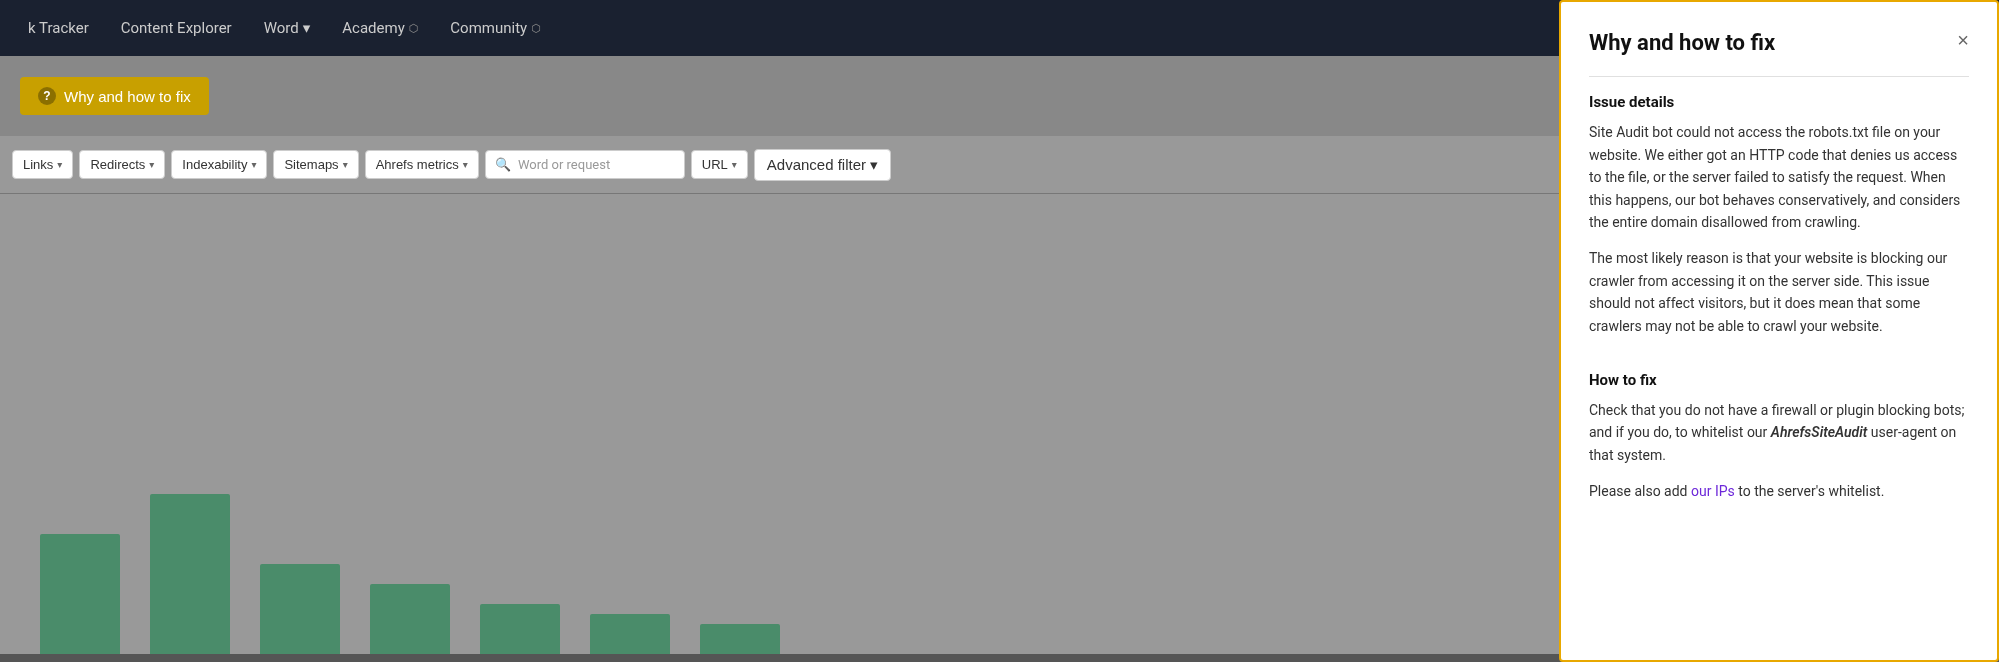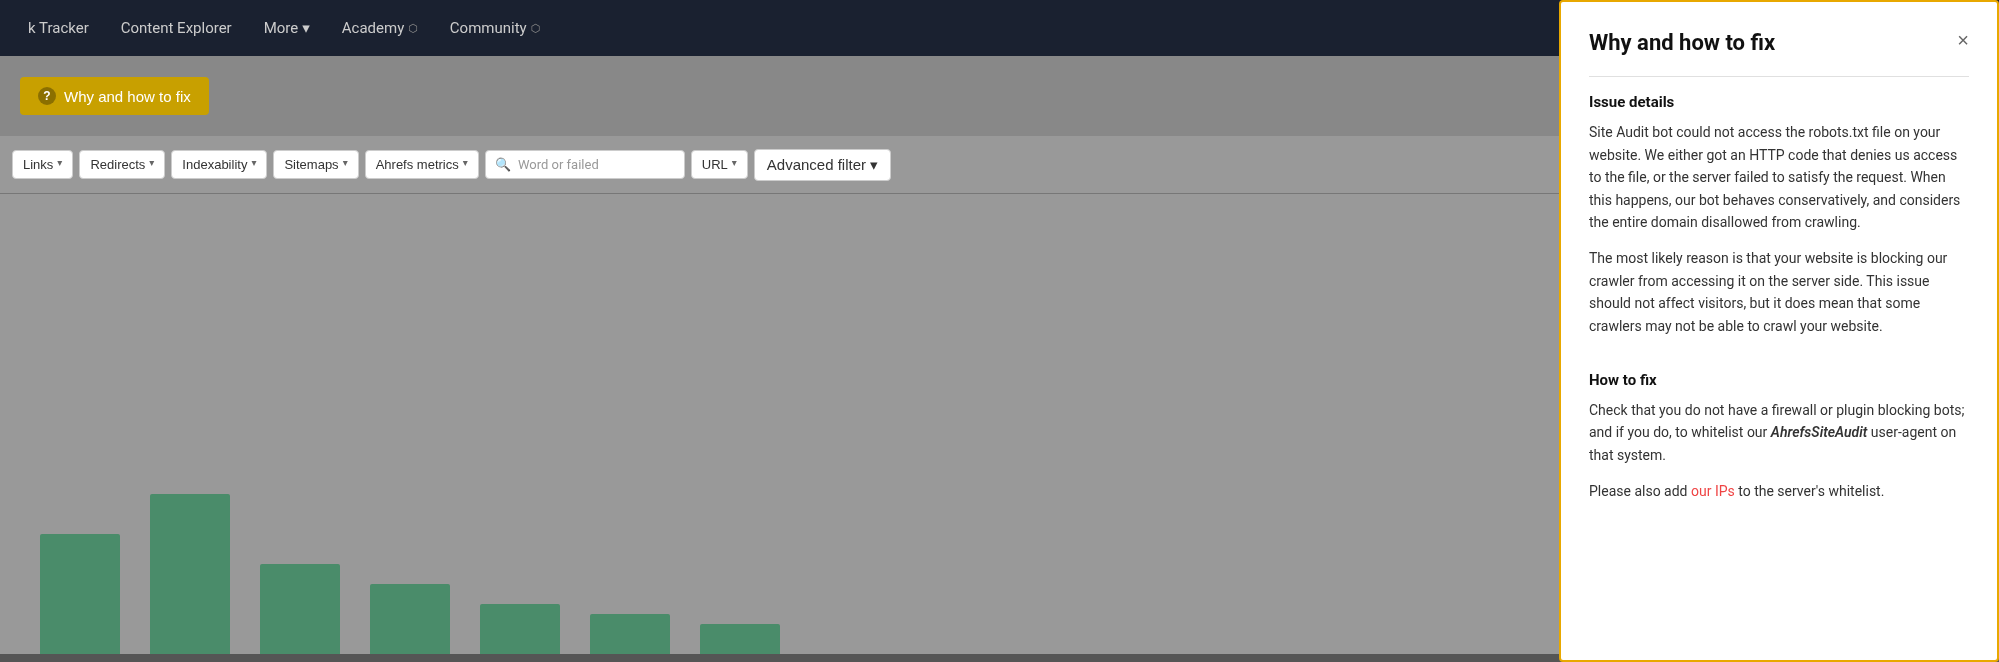--- a/index.html
+++ b/index.html
@@ -82,21 +82,21 @@
       border-bottom: 1px solid #777;
     }
     .filter-btn {
       background: #fff;
       border: 1px solid #ccc;
       border-radius: 4px;
       padding: 6px 10px;
       font-size: 13px;
       cursor: pointer;
       display: flex;
-      align-items: flex-start;
+      align-items: center;
       gap: 4px;
       color: #333;
       white-space: nowrap;
     }
     .filter-btn .chevron { color: #666; font-size: 10px; }
 
     .search-box {
       background: #fff;
       border: 1px solid #ccc;
       border-radius: 4px;
@@ -187,21 +187,21 @@
     }
     .modal-section-title:first-of-type { margin-top: 0; }
 
     .modal-text {
       font-size: 14px;
       color: #333;
       line-height: 1.6;
       margin-bottom: 14px;
     }
     .modal-text a {
-      color: #ef4444;
+      color: #6d28d9;
       text-decoration: none;
     }
     .modal-text em {
       font-style: italic;
       font-weight: 600;
     }
 
     .divider {
       border: none;
       border-top: 1px solid #e0e0e0;
@@ -212,21 +212,21 @@
 <body>
 
 <div class="top-nav">
   <div class="nav-item">
     <span>k Tracker</span>
   </div>
   <div class="nav-item">
     <span>Content Explorer</span>
   </div>
   <div class="nav-item">
-    <span>More</span>
+    <span>Word</span>
     <span class="chevron">▾</span>
   </div>
   <div class="nav-item">
     <span>Academy</span>
     <span class="ext-icon">⬡</span>
   </div>
   <div class="nav-item">
     <span>Community</span>
     <span class="ext-icon">⬡</span>
   </div>
@@ -255,21 +255,21 @@
   <button class="filter-btn">
     <span>Sitemaps</span>
     <span class="chevron">▾</span>
   </button>
   <button class="filter-btn">
     <span>Ahrefs metrics</span>
     <span class="chevron">▾</span>
   </button>
   <div class="search-box">
     <span class="search-icon">🔍</span>
-    <span>Word or failed</span>
+    <span>Word or request</span>
   </div>
   <button class="filter-btn">
     <span>URL</span>
     <span class="chevron">▾</span>
   </button>
   <button class="advanced-filter-btn">
     <span>Advanced filter</span>
     <span class="chevron">▾</span>
   </button>
 </div>

